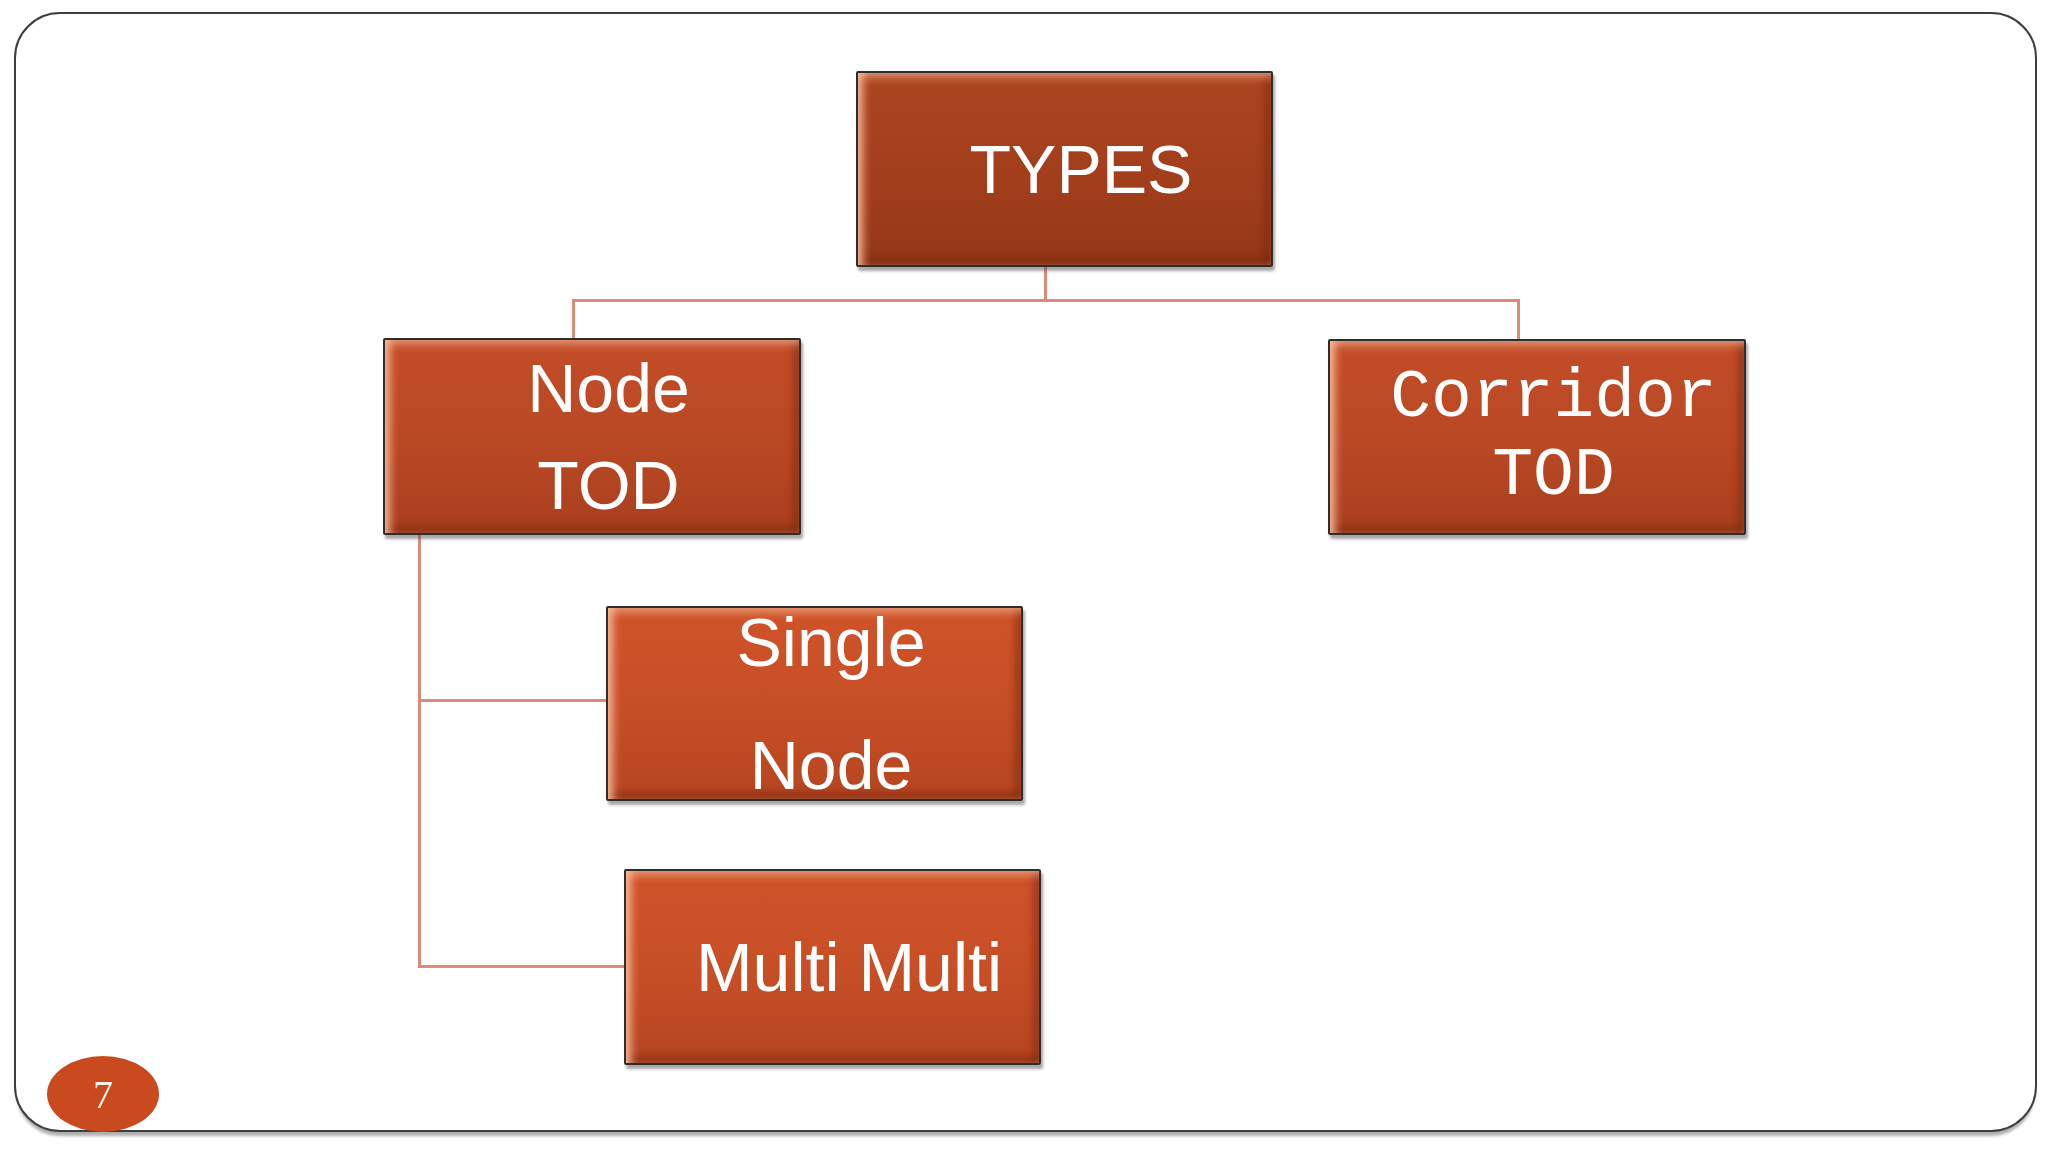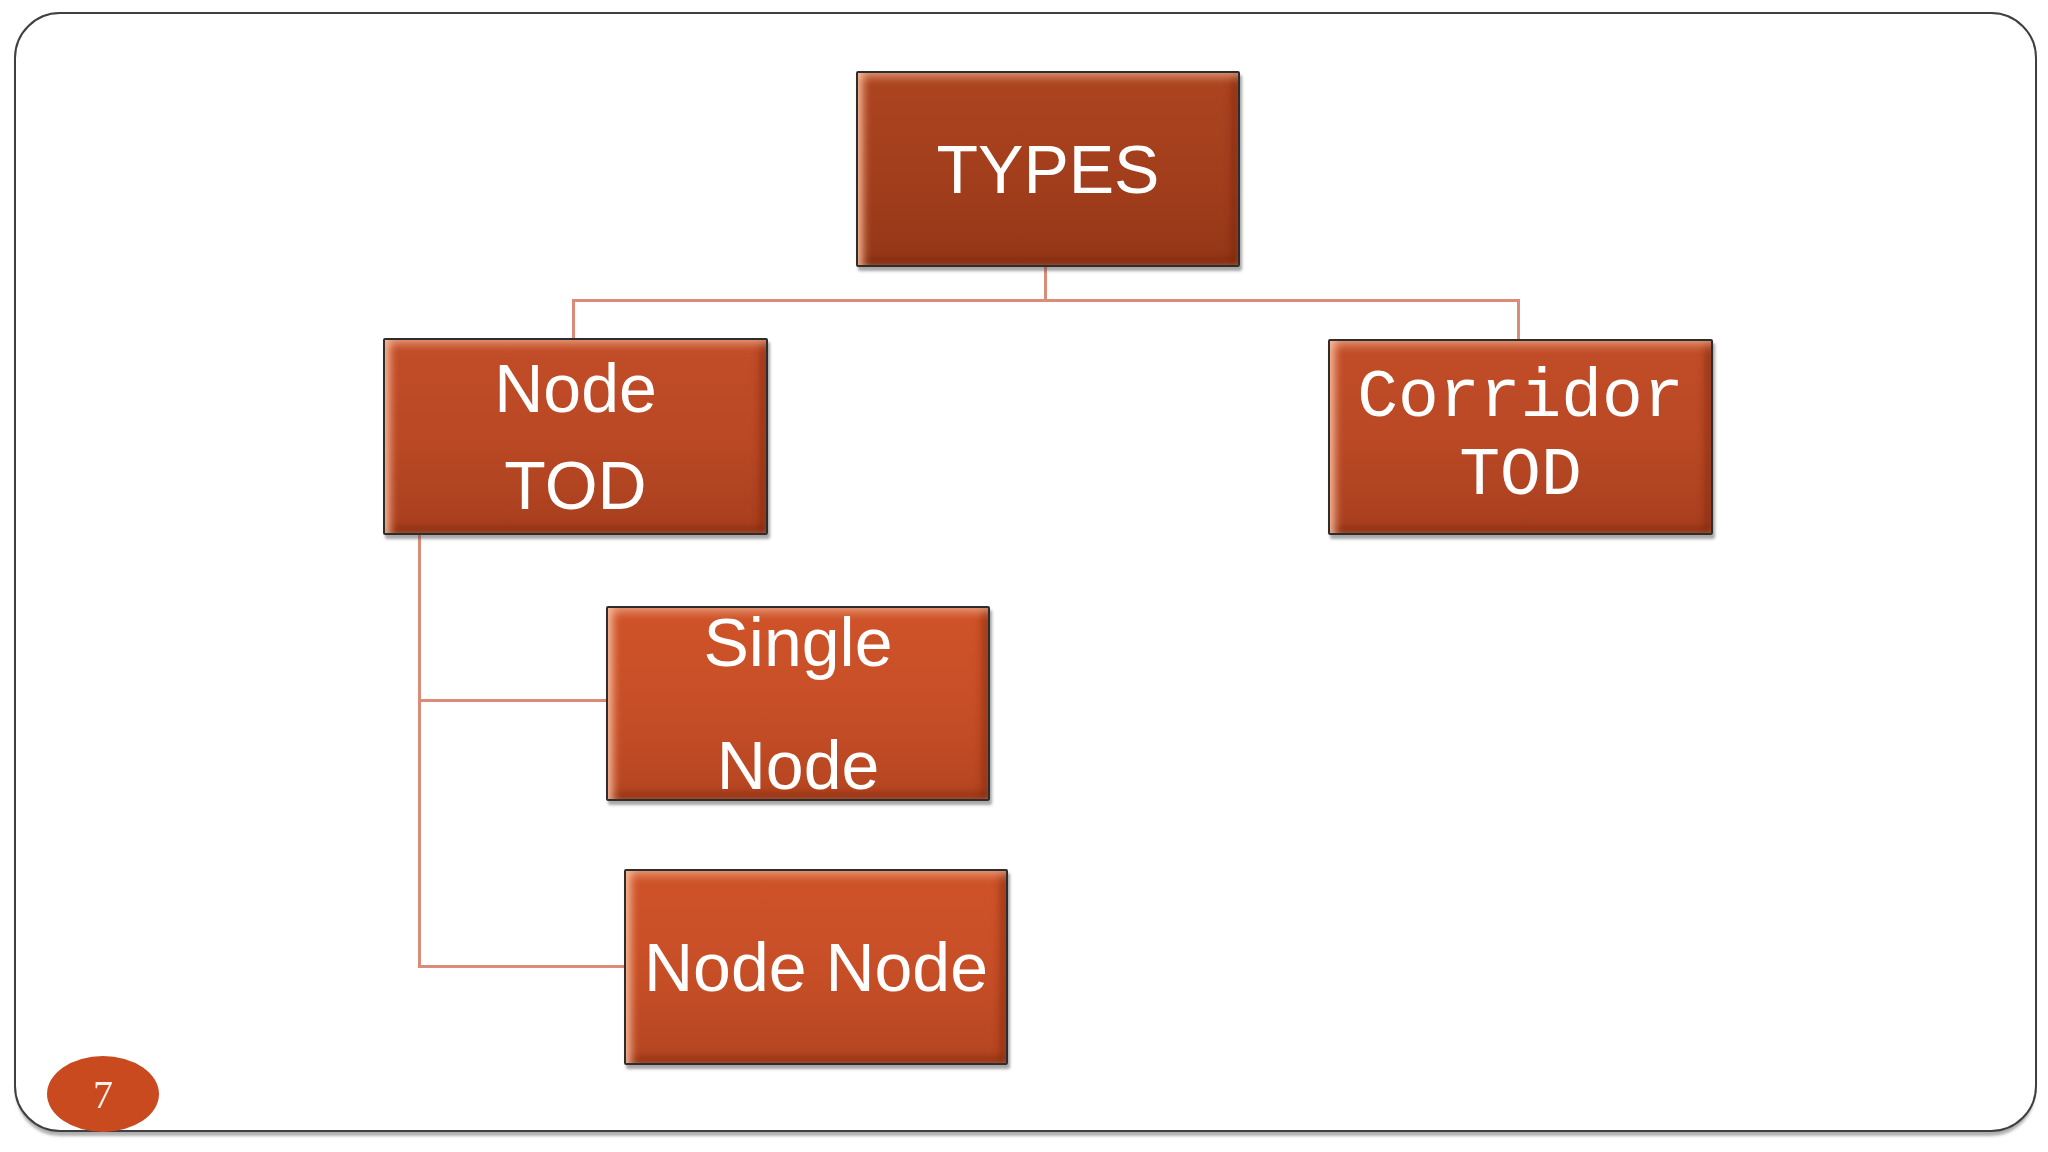--- a/index.html
+++ b/index.html
@@ -41,20 +41,21 @@
     color:var(--box-text, #ffffff);
     font-size:68px; line-height:1.15;
     border:2px solid var(--box-border, #2d2d2d);
     border-radius:2px;
     box-shadow:
       inset 8px 0 9px -3px rgba(255,198,165,.85),
       inset 0 8px 9px -3px rgba(255,198,165,.5),
       inset -8px 0 9px -3px rgba(110,28,4,.55),
       inset 0 -8px 9px -3px rgba(110,28,4,.6),
       2px 4px 3px rgba(80,80,80,.5);
+    padding-left: 33px;
   }
   .lvl1{ background:linear-gradient(180deg,#ad4420 0%, var(--level1-fill,#a23e1c) 55%, #933717 100%); }
   .lvl2{ background:linear-gradient(180deg,#c24d28 0%, var(--level2-fill,#b94824) 55%, #a83f1e 100%); }
   .lvl3{ background:linear-gradient(180deg,#cf5329 0%, var(--level3-fill,#c64e26) 55%, #b44521 100%);gap:44px; }
 
   .pos-types    { left:840px;  top:57px;  width:380px; height:192px; }
   .pos-node-tod { left:367px;  top:324px; width:381px; height:193px; }
   .pos-corridor { left:1312px; top:325px; width:381px; height:192px;font-family:Liberation Mono, monospace; }
   .pos-single   { left:590px;  top:592px; width:380px; height:191px; }
   .pos-multi    { left:608px;  top:855px; width:380px; height:192px; }
@@ -99,21 +100,21 @@
       <div class="line">Corridor</div>
       <div class="line">TOD</div>
     </div>
 
     <div class="node-box lvl3 pos-single">
       <div class="line">Single</div>
       <div class="line">Node</div>
     </div>
 
     <div class="node-box lvl3 pos-multi">
-      <div class="line">Node Node</div>
+      <div class="line">Multi Multi</div>
     </div>
 
     <div class="page-badge">
       <span>7</span>
     </div>
 
   </div>
 </div>
 
 </body></html>

